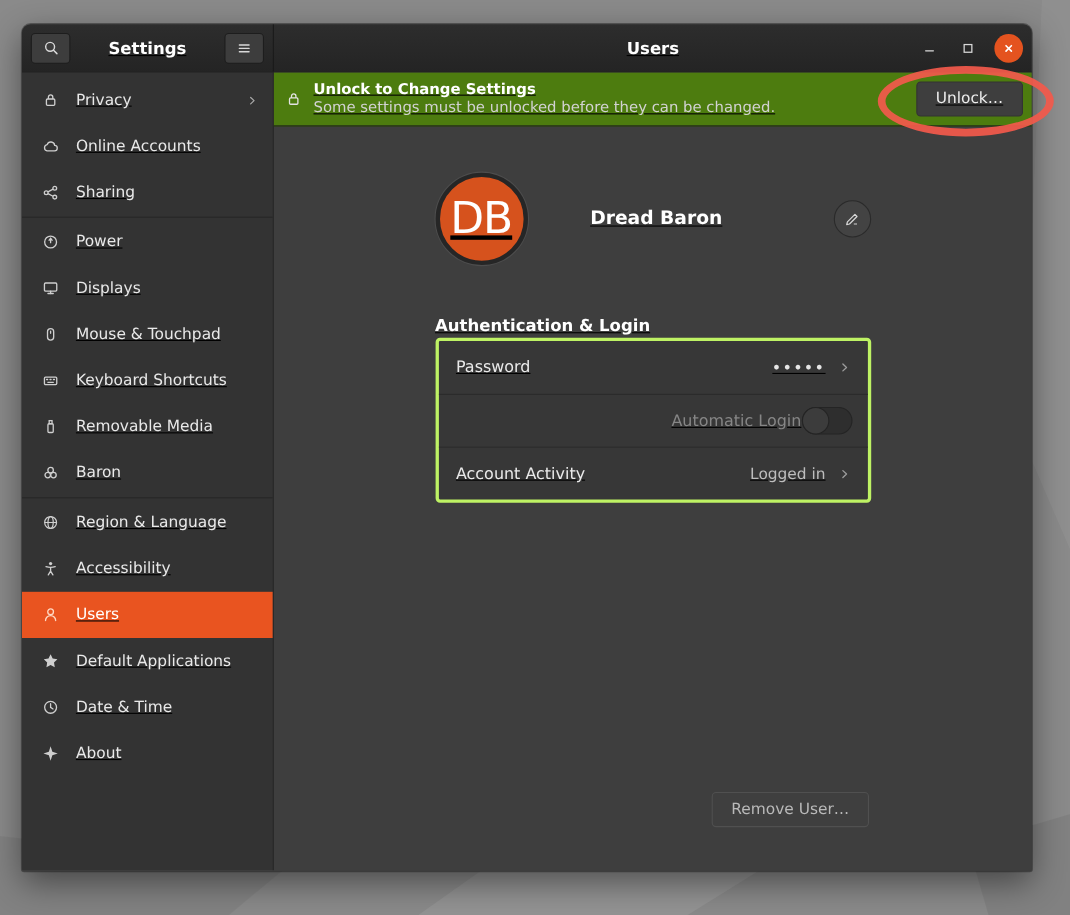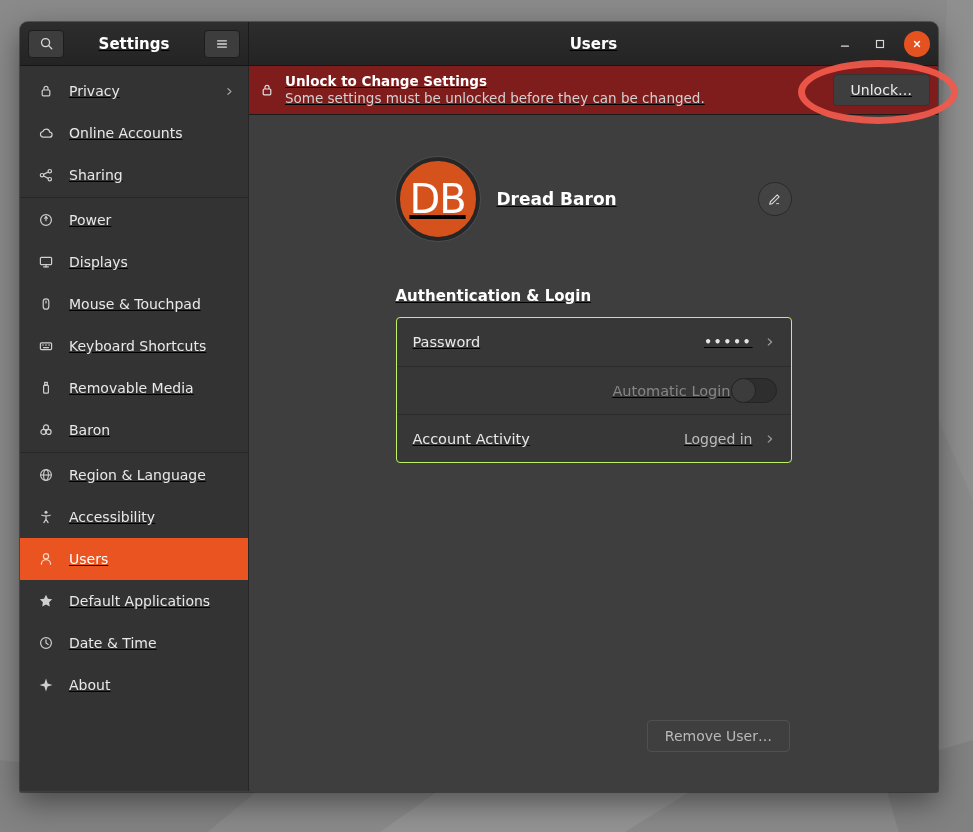--- a/index.html
+++ b/index.html
@@ -36,40 +36,40 @@
   .side-item .icn { width:16px; height:16px; margin-right:15px; color:#cfcfcf; flex:0 0 16px; display:flex; align-items:center; }
   .side-item .lbl { flex:1; white-space:nowrap; }
   .side-item .chev { color:#a8a8a8; }
   .side-item.selected { background:#E95420; color:#fff; }
   .side-item.selected .icn { color:#ffd9c4; }
   .side-sep { height:1px; background:#272727; margin:1px 0; }
 
   .content { flex:1; position:relative; background:#3e3e3e; display:flex; flex-direction:column; }
 
   
-  .banner { height:49px; background:#7f1d1d; border-bottom:1px solid #1c1c1c; display:flex; align-items:center; padding:0 8px 0 10px; }
+  .banner { height:49px; background:#4d7c0f; border-bottom:1px solid #1c1c1c; display:flex; align-items:center; padding:0 8px 0 10px; }
   .banner .icn { color:#e3e3e3; margin-right:10px; display:flex; }
   .banner-text { flex:1; line-height:1.25; }
   .banner-title { color:#ffffff; font-weight:bold; font-size:13.5px; }
   .banner-sub { color:#d2d2d2; font-size:13.5px; }
   .unlock-btn { background:#3e3e3e; color:#ededed; font-size:14px; border:1px solid #333;
     border-radius:4px; padding:7px 17px; cursor:pointer; font-family:inherit; }
 
   
   .page { width:396px; margin:0 auto; }
-  .avatar-row { margin-top:42px; display:flex; align-items:center; }
+  .avatar-row { margin-top:42px; display:flex; align-items:center;gap:40px; }
   .avatar { width:84px; height:84px; border-radius:50%; background:#D6521D; border:4px solid #262626;
     box-shadow:0 0 0 1px #4d4d4d; display:flex; align-items:center; justify-content:center; cursor:pointer; }
   .avatar span { color:#fff; font-size:40px; font-weight:500; letter-spacing:-1px; }
   .user-name { margin-left:17px; color:#fff; font-size:17px; font-weight:bold; flex:1; }
   .edit-btn { width:34px; height:34px; border-radius:50%; background:#434343; border:1px solid #2a2a2a;
     display:flex; align-items:center; justify-content:center; color:#d6d6d6; cursor:pointer; }
 
   .section-title { margin-top:46px; color:#fff; font-size:15px; font-weight:bold; }
-  .group { margin-top:12px; background:#373737; border:1px solid #bef264; border-radius:4px; }
+  .group { margin-top:2px; background:#373737; border:3px solid #bef264; border-radius:4px; }
   .row { height:48px; display:flex; align-items:center; padding:0 14px 0 16px; cursor:pointer; }
   .row + .row { border-top:1px solid #2b2b2b; }
   .row-label { flex:1; color:#eaeaea; font-size:14.5px; }
   .row.disabled { cursor:default; }
   .row.disabled .row-label { color:#868686;text-align:right; }
   .row-value { color:#bdbdbd; font-size:14px; margin-right:10px; }
   .row-value.dots { font-size:12px; font-weight:bold; letter-spacing:2px; color:#e6e6e6; }
   .chev { color:#9c9c9c; display:flex; }
 
   .toggle { width:46px; height:25px; border-radius:13px; background:#2e2e2e; border:1px solid #242424;

